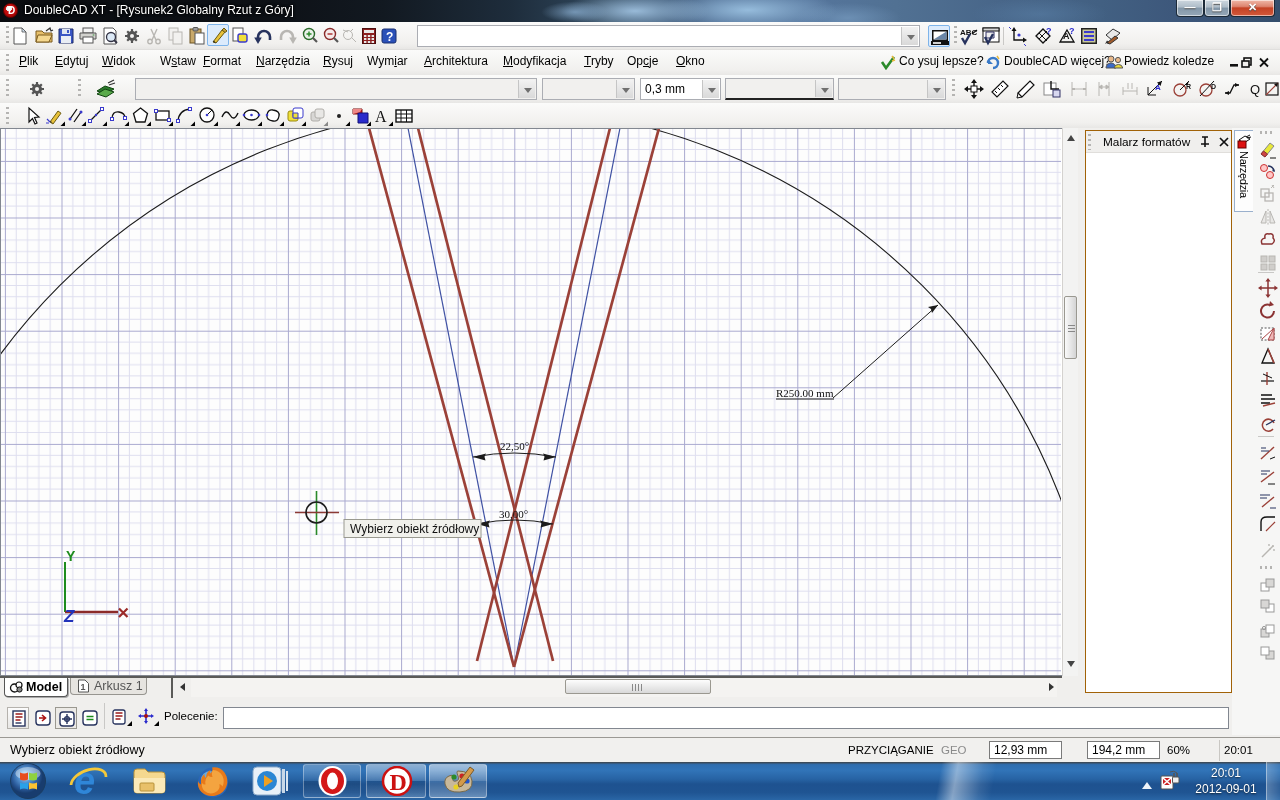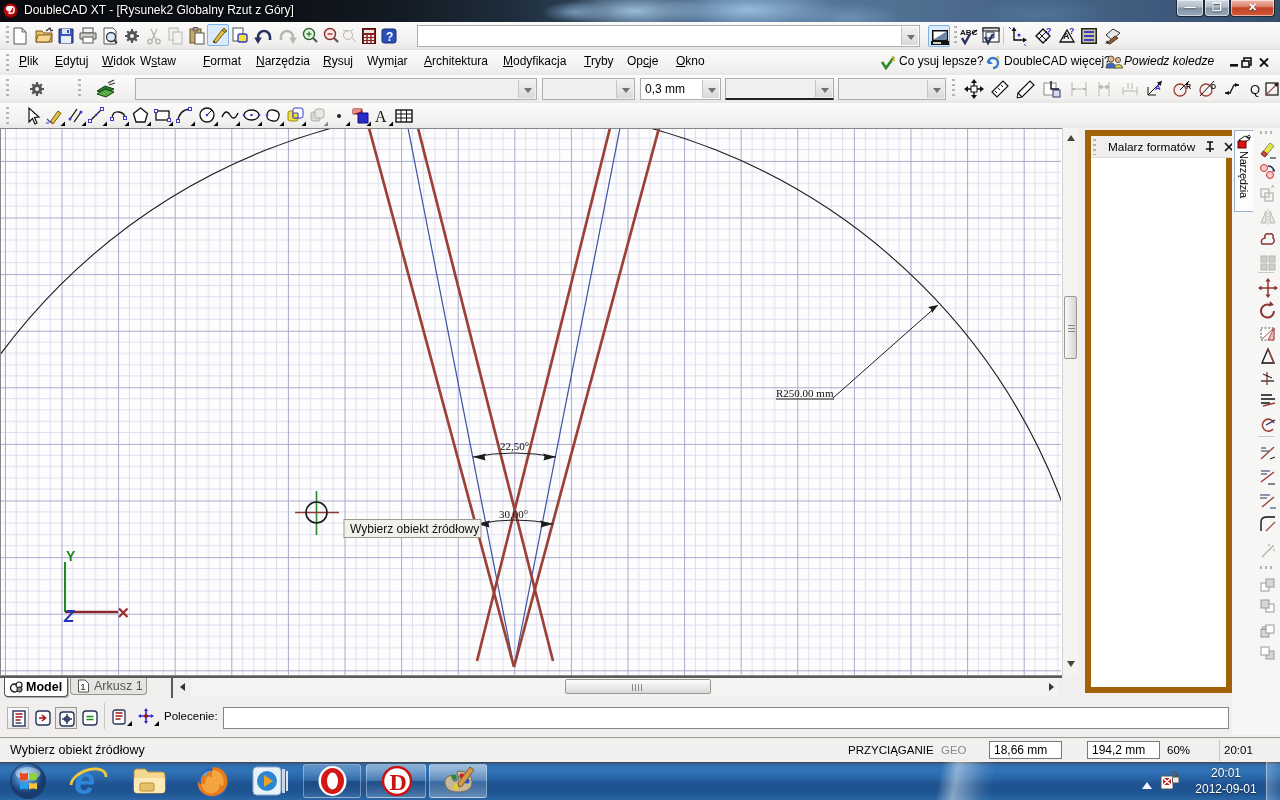--- a/index.html
+++ b/index.html
@@ -47,21 +47,21 @@
 .combo.gray { background:#f1f0ee; }
 .combo .val { position:absolute; left:4px; top:3px; font-size:12px; color:#000; }
 
 
 #main { top:128px; left:0; width:1280px; height:548px; background:#f0efed; }
 #canvas { position:absolute; left:0; top:0; width:1062px; height:548px; background:#fff; border:1px solid #828790; border-right:none; }
 #vscroll { position:absolute; left:1062px; top:0; width:16px; height:548px; background:#f3f3f2; border-left:1px solid #d4d2cf; }
 #vthumb { position:absolute; left:1px; top:168px; width:13px; height:63px; background:linear-gradient(90deg,#fafafa,#d4d4d4); border:1px solid #9a9890; border-radius:2px; }
 
 
-#panel { position:absolute; left:1085px; top:2px; width:147px; height:563px; background:#fff; border:6px solid #a16207; z-index:5; }
+#panel { position:absolute; left:1085px; top:2px; width:147px; height:563px; background:#fff; border:1px solid #a16207; z-index:5; }
 #panelhdr { position:absolute; left:0; top:0; width:145px; height:22px; background:#f0efed; border-bottom:1px solid #e0dedb; }
 #panelhdr .t { position:absolute; left:17px; top:4px; font-size:11.8px; color:#000; }
 #ntab { position:absolute; left:1234px; top:2px; width:19px; height:82px; background:#fdfdfd; border:1px solid #9ab0cc; border-right:none; z-index:8; }
 #ntab .vtext { position:absolute; left:3px; top:20px; font-size:11px; color:#000; writing-mode:vertical-rl; letter-spacing:-0.3px; }
 #rstrip { position:absolute; left:1232px; top:0; width:48px; height:607px; background:#f6f6f5; z-index:6; }
 .ric { position:absolute; left:26px; width:20px; height:20px; }
 
 
 #tabrow { top:676px; left:0; width:1062px; height:22px; background:#f0efed; }
 .sheettab { position:absolute; top:1px; height:21px; font-size:12px; }
@@ -332,21 +332,21 @@
           </svg>
         </div>
     </div>
   </div>
 
   <div class="abs bar" id="menubar">
     <div class="grip" style="left:6px;"></div>
     <div class="menuitem" style="left:19px;"><u>P</u>lik</div>
     <div class="menuitem" style="left:55px;"><u>E</u>dytuj</div>
     <div class="menuitem" style="left:102px;"><u>W</u>idok</div>
-    <div class="menuitem" style="left:140px;text-align:center;">W<u>s</u>taw</div>
+    <div class="menuitem" style="left:160px;text-align:center;">W<u>s</u>taw</div>
     <div class="menuitem" style="left:203px;"><u>F</u>ormat</div>
     <div class="menuitem" style="left:256px;"><u>N</u>arzędzia</div>
     <div class="menuitem" style="left:323px;"><u>R</u>ysuj</div>
     <div class="menuitem" style="left:367px;">Wym<u>i</u>ar</div>
     <div class="menuitem" style="left:424px;"><u>A</u>rchitektura</div>
     <div class="menuitem" style="left:503px;"><u>M</u>odyfikacja</div>
     <div class="menuitem" style="left:584px;"><u>T</u>ryby</div>
     <div class="menuitem" style="left:627px;">Op<u>c</u>je</div>
     <div class="menuitem" style="left:676px;"><u>O</u>kno</div>
     <div class="menuitem" style="left:722px;margin-top:36px;"><u>P</u>omoc</div>
@@ -361,21 +361,21 @@
           <path d="M3 5 v5 h5 z" fill="#3a7ac8"></path>
           <path d="M12 2 l2 3" stroke="#e8b83a" stroke-width="1.4"></path>
         </svg>
       <div class="menuitem" style="left:1004px;">DoubleCAD więcej?</div>
       <svg class="abs" style="left:1105px;top:4px;" width="18" height="16">
           <circle cx="6" cy="5" r="3" fill="#e8b88a" stroke="#555"></circle>
           <path d="M1 14 a5 5 0 0 1 10 0 z" fill="#3a6ac8" stroke="#555"></path>
           <circle cx="13" cy="6" r="2.6" fill="#e8b88a" stroke="#555"></circle>
           <path d="M9 14 a4.5 4.5 0 0 1 8.8 0 z" fill="#e8d83a" stroke="#555"></path>
         </svg>
-      <div class="menuitem" style="left:1124px;font-style:italic;">Powiedz koledze</div>
+      <div class="menuitem" style="left:1124px;">Powiedz koledze</div>
       <svg class="abs" style="left:1230px;top:7px;" width="40" height="12">
           <rect x="0" y="7" width="8" height="2.6" fill="#111"></rect>
           <rect x="14" y="1" width="7" height="7" fill="none" stroke="#111" stroke-width="1.6"></rect>
           <rect x="12" y="4" width="7" height="6" fill="#f1f0ee" stroke="#111" stroke-width="1.6"></rect>
           <path d="M30 1.5 l8 8 M38 1.5 l-8 8" stroke="#111" stroke-width="1.8"></path>
         </svg>
     </div>
   </div>
 
   <div class="abs bar" id="toolbar2">
@@ -923,21 +923,21 @@
         </svg>
       </div>
     <div style="position:absolute; left:164px; top:12px; font-size:11.5px;">Polecenie:</div>
     <div id="cmdinput"></div>
   </div>
 
   <div class="abs" id="statusbar">
     <div class="s" style="left:10px; font-size:12.5px; top:5px;">Wybierz obiekt źródłowy</div>
     <div class="s" style="left:848px;">PRZYCIĄGANIE</div>
     <div class="s" style="left:941px; color:#8a8a8a;">GEO</div>
-    <div class="coordbox" style="left:989px; width:73px;">18,66 mm</div>
+    <div class="coordbox" style="left:989px; width:73px;">12,93 mm</div>
     <div class="coordbox" style="left:1087px; width:73px;">194,2 mm</div>
     <div class="s" style="left:1167px;">60%</div>
     <div style="position:absolute;left:1219px;top:2px;width:1px;height:21px;background:#c9c7c3;"></div>
       <div class="s" style="left:1224px;">20:01</div>
   </div>
 
   <div class="abs" id="taskbar">
     <div id="tbicons">
 
       <svg class="abs" style="left:8px;top:0px;" width="40" height="38">

